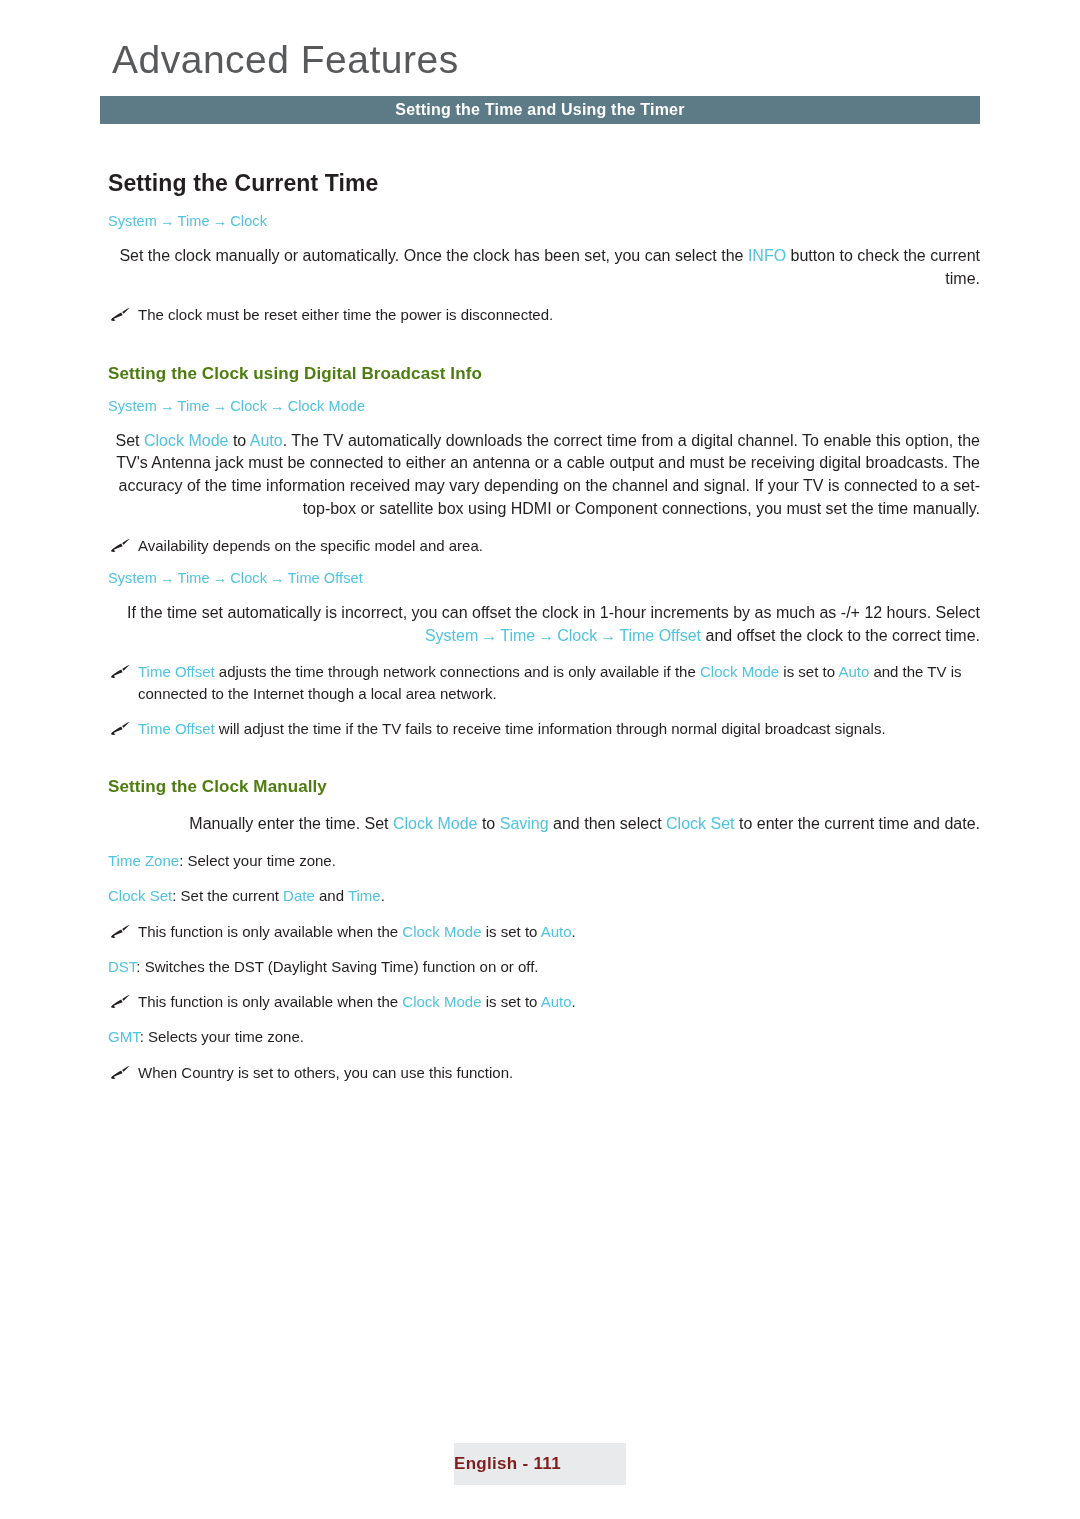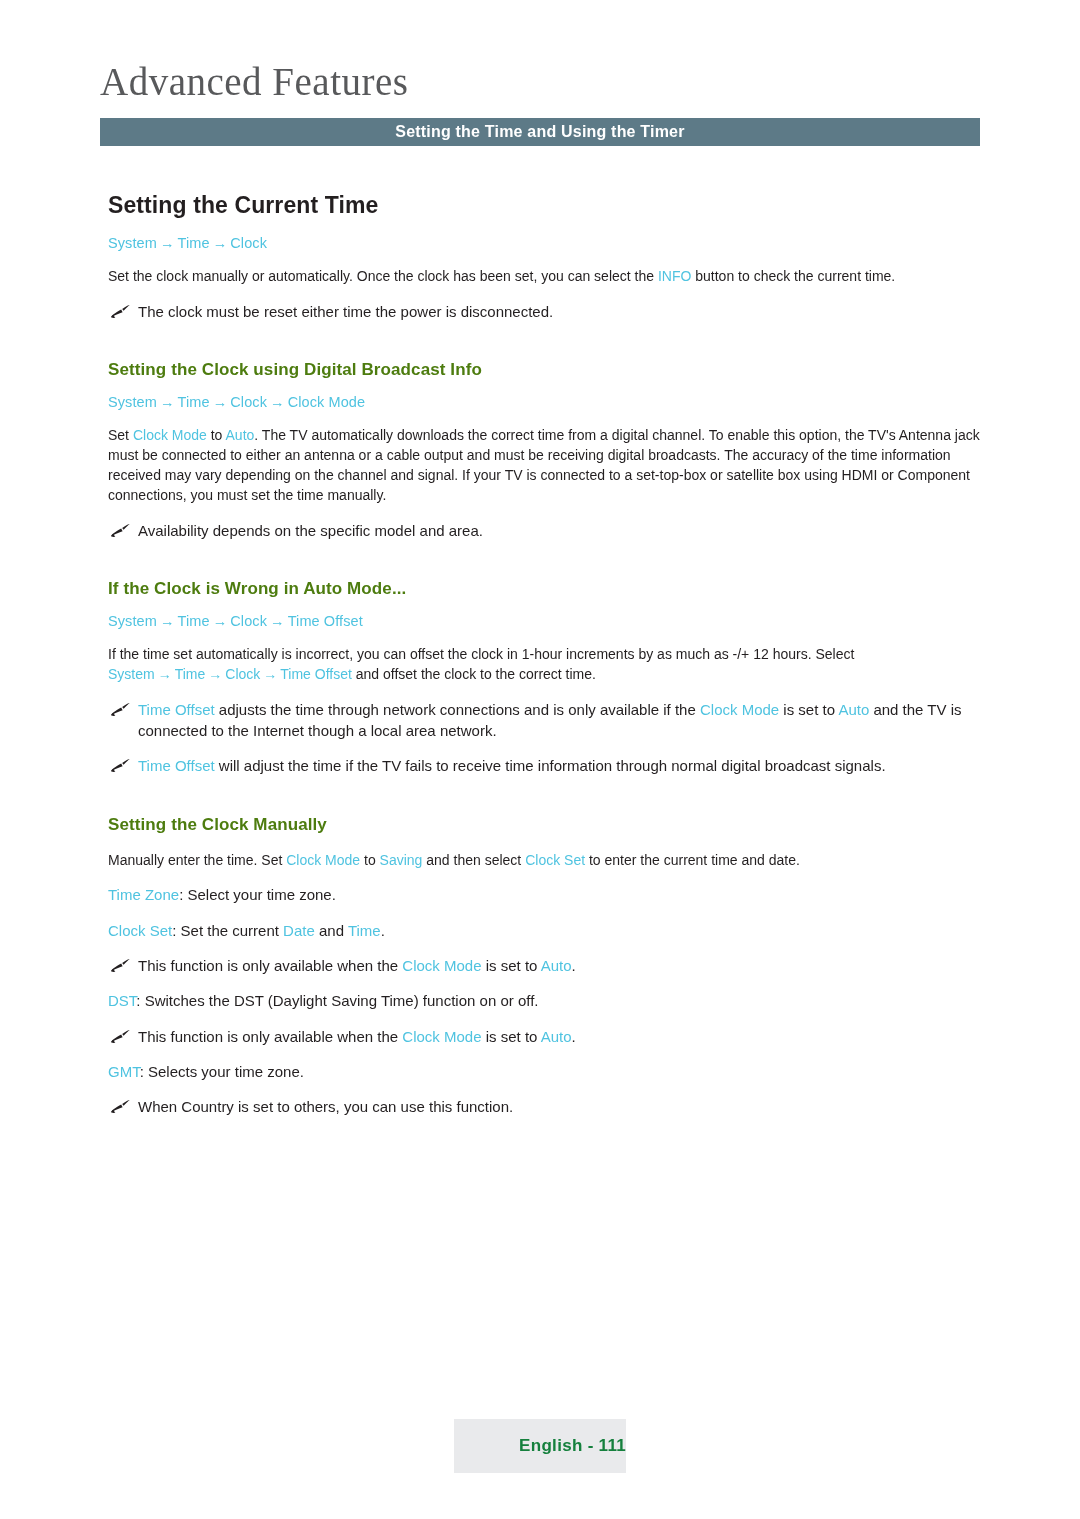--- a/index.html
+++ b/index.html
@@ -21,24 +21,24 @@
     height: 1519px;
     box-sizing: border-box;
     padding: 0 100px;
   }
   
   .chapter-title {
     font-size: 39px;
     font-weight: 400;
     color: #58595b;
     letter-spacing: 0.5px;
-    margin: 0;
-    padding-top: 62px;
+    margin: 12px;
+    padding-top: 28px;
     line-height: 1;
-    font-family: Liberation Serif, serif;
+    font-family: Liberation Sans, sans-serif;
     font-stretch: condensed;
   }
   .section-bar {
     margin-top: 17px;
     height: 28px;
     background: #5d7a87;
     color: #ffffff;
     font-size: 16px;
     font-weight: bold;
     display: flex;
@@ -63,26 +63,26 @@
   }
   
   .path {
     font-size: 14.5px;
     color: #4fc3e0;
     margin: 14px 0 0 8px;
     letter-spacing: 0.1px;
   }
   .arrow { color: #4fc3e0; padding: 0 3px; }
   p.body {
-    font-size: 14px;
+    font-size: 16px;
     line-height: 1.42;
     margin: 16px 0 0 8px;
     color: #231f20;
     max-width: 880px;
-    text-align: left;
+    text-align: right;
   }
   .hl { color: #4fc3e0; }
   
   .note {
     position: relative;
     font-size: 15px;
     line-height: 1.42;
     margin: 14px 0 0 8px;
     padding-left: 30px;
     color: #231f20;
@@ -109,26 +109,26 @@
   .footer {
     position: absolute;
     left: 0;
     right: 0;
     bottom: 46px;
     display: flex;
     justify-content: center;
   }
   .footer-pill {
     background: #e9eaec;
-    color: #15803d;
+    color: #7f1d1d;
     font-size: 17px;
     font-weight: bold;
-    padding: 17px 0;
+    padding: 11px 0;
     width: 172px;
-    text-align: right;
+    text-align: left;
     letter-spacing: 0.3px;
   }
 </style>
 </head>
 <body>
 
 <div class="page">
 
   <h1 class="chapter-title">Advanced Features</h1>
 
@@ -167,21 +167,20 @@
     <span class="pencil">
       <svg viewBox="0 0 20 18" width="20" height="18" aria-hidden="true">
         <path d="M1 15.2 C3.5 13.8 6.5 12.6 9.2 11.6 L12.6 10.3 L11.2 7.6 C9.0 8.8 5.5 10.9 3.2 12.6 C2.2 13.4 1.4 14.3 1 15.2 Z" fill="#231f20"></path>
         <path d="M12.2 6.9 C13.9 5.8 15.8 4.6 17.3 3.8 C18.3 3.3 19.2 3.0 19.7 3.1 C19.2 3.5 18.3 4.2 17.4 5.0 C16.0 6.2 14.5 7.7 13.6 8.8 Z" fill="#231f20"></path>
         <path d="M1 15.2 C2.4 15.9 4.0 16.1 5.3 15.6 L3.0 12.9 C2.1 13.6 1.4 14.4 1 15.2 Z" fill="#231f20"></path>
       </svg>
     </span>
     <span>Availability depends on the specific model and area.</span>
   </div>
 
-  <h3 class="sub-head">If the Clock is Wrong in Auto Mode...</h3>
 
   <div class="path">
     <span>System</span><span class="arrow">→</span><span>Time</span><span class="arrow">→</span><span>Clock</span><span class="arrow">→</span><span>Time Offset</span>
   </div>
 
   <p class="body"><span>If the time set automatically is incorrect, you can offset the clock in 1-hour increments by as much as -/+ 12 hours. Select </span><span class="hl">System</span><span class="arrow">→</span><span class="hl">Time</span><span class="arrow">→</span><span class="hl">Clock</span><span class="arrow">→</span><span class="hl">Time Offset</span><span> and offset the clock to the correct time.</span></p>
 
   <div class="note">
     <span class="pencil">
       <svg viewBox="0 0 20 18" width="20" height="18" aria-hidden="true">

